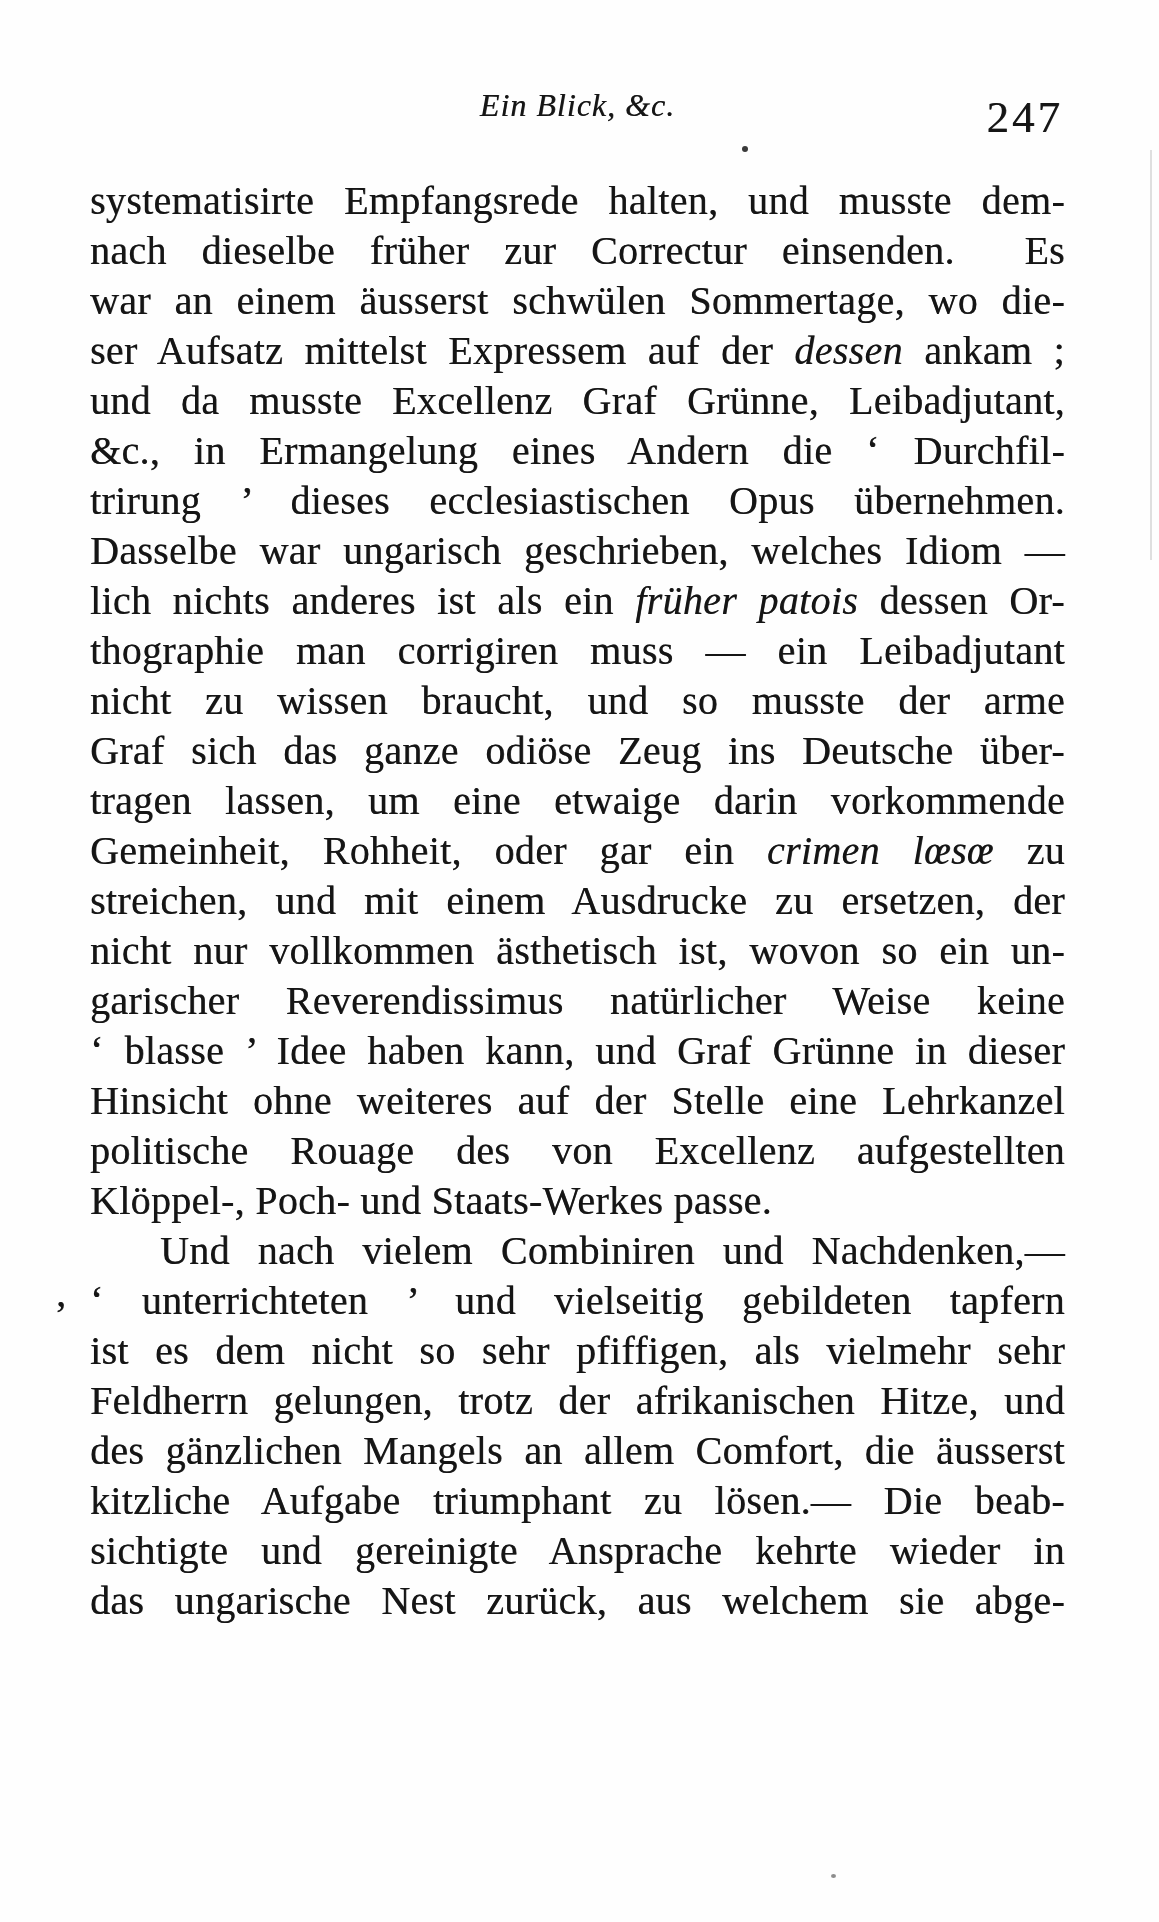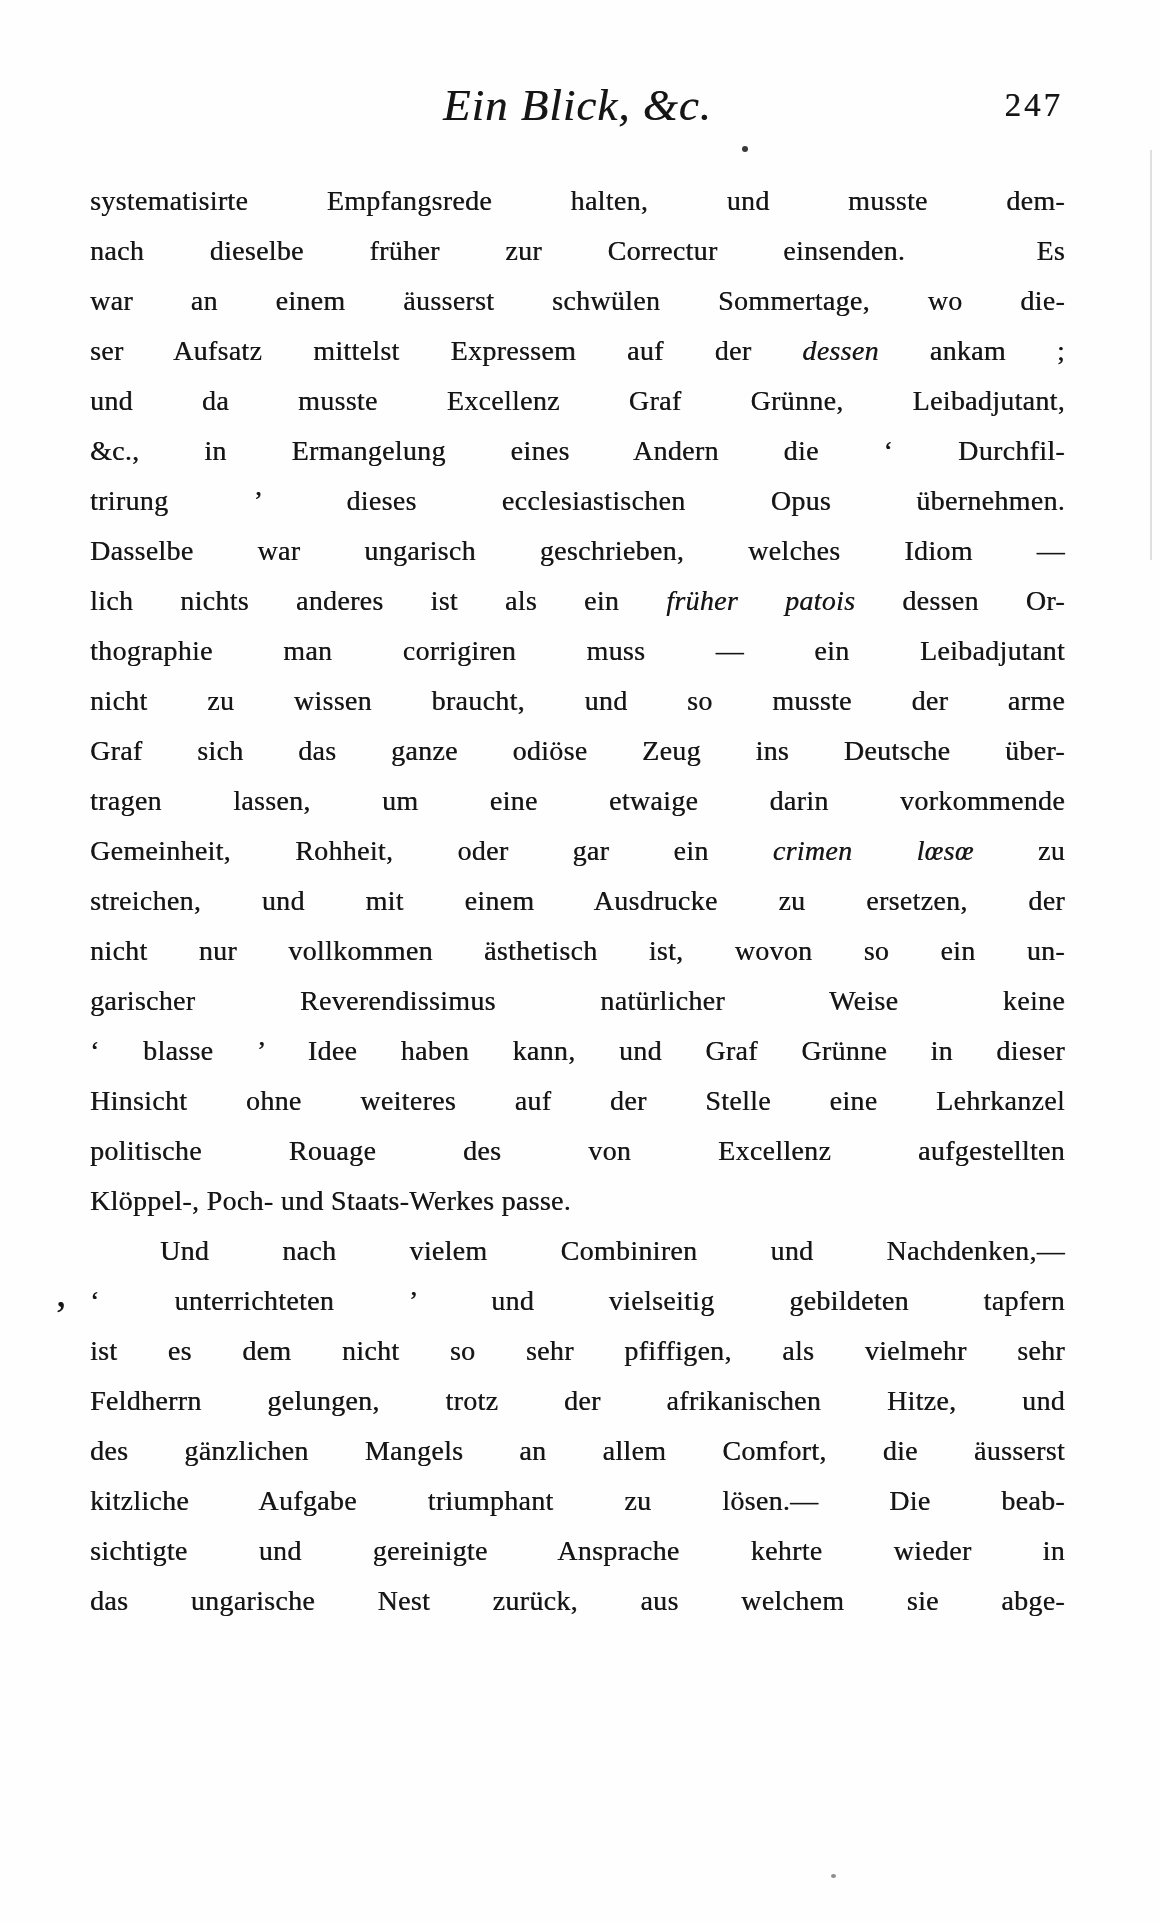--- a/index.html
+++ b/index.html
@@ -17,33 +17,33 @@
     text-shadow: 0.4px 0.4px 0.55px rgba(20,20,20,0.72);
   }
   .header {
     position: absolute;
     top: 82px; left: 90px; width: 975px; height: 50px;
   }
   .running-title {
     position: absolute; left: 0; right: 0;
     text-align: center;
     font-style: italic;
-    font-size: 45px; line-height: 46px;
+    font-size: 32px; line-height: 46px;
     letter-spacing: 1px;
   }
   .page-number {
-    position: absolute; right: 2px; top: 0;
-    font-size: 33px; line-height: 46px;
+    position: absolute; right: 2px; top: 12px;
+    font-size: 45px; line-height: 46px;
     letter-spacing: 3px;
     text-align: right;
   }
   .body-text {
     position: absolute;
     top: 176px; left: 90px; width: 975px;
-    font-size: 28px; line-height: 50px;
+    font-size: 40px; line-height: 50px;
     letter-spacing: 0.3px;
   }
   .line {
     text-align: justify;
     text-align-last: justify;
   }
   .line.no-justify {
     text-align: left;
     text-align-last: left;
   }

